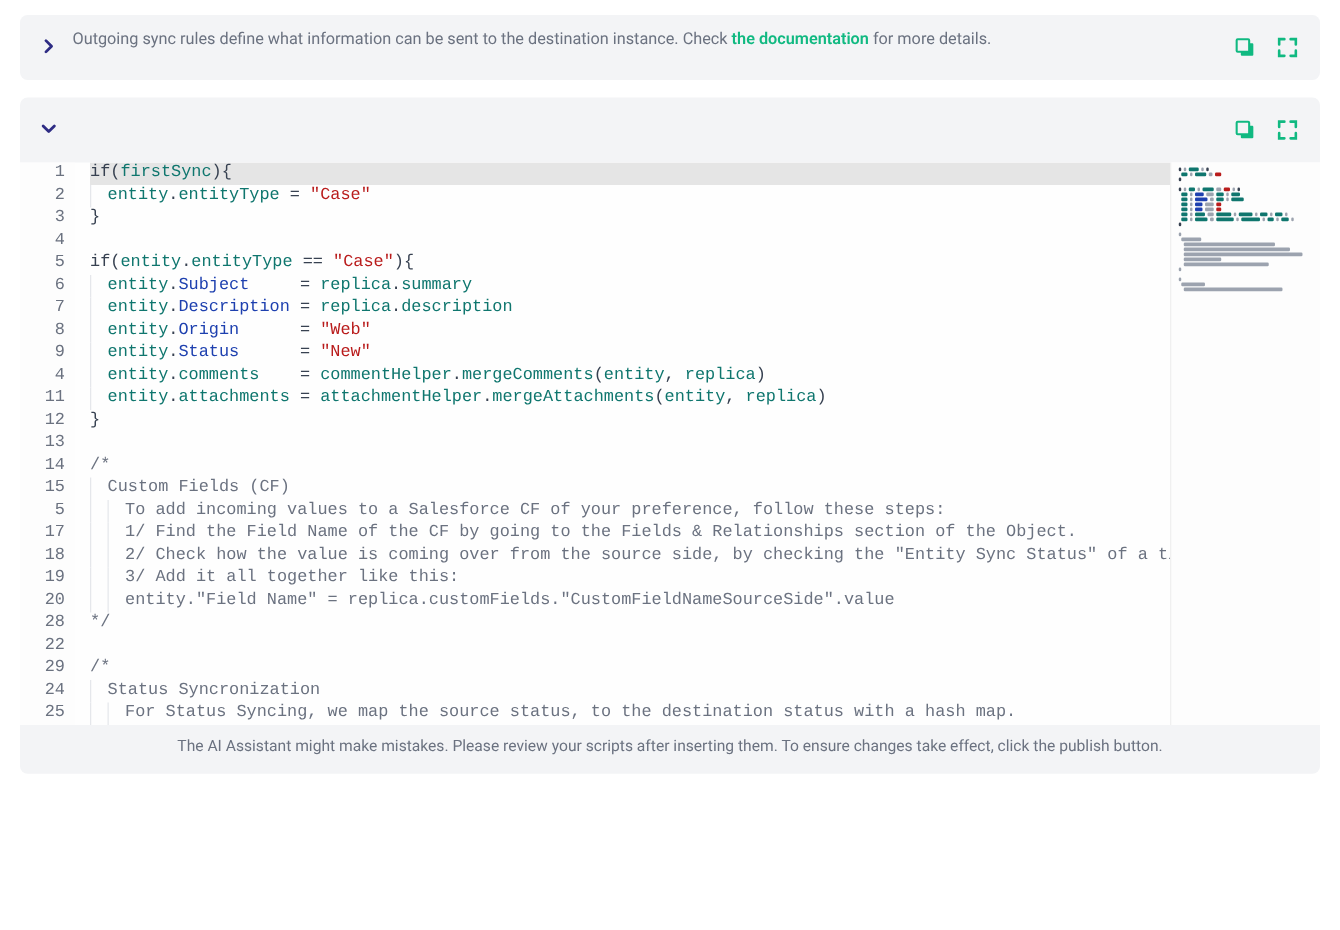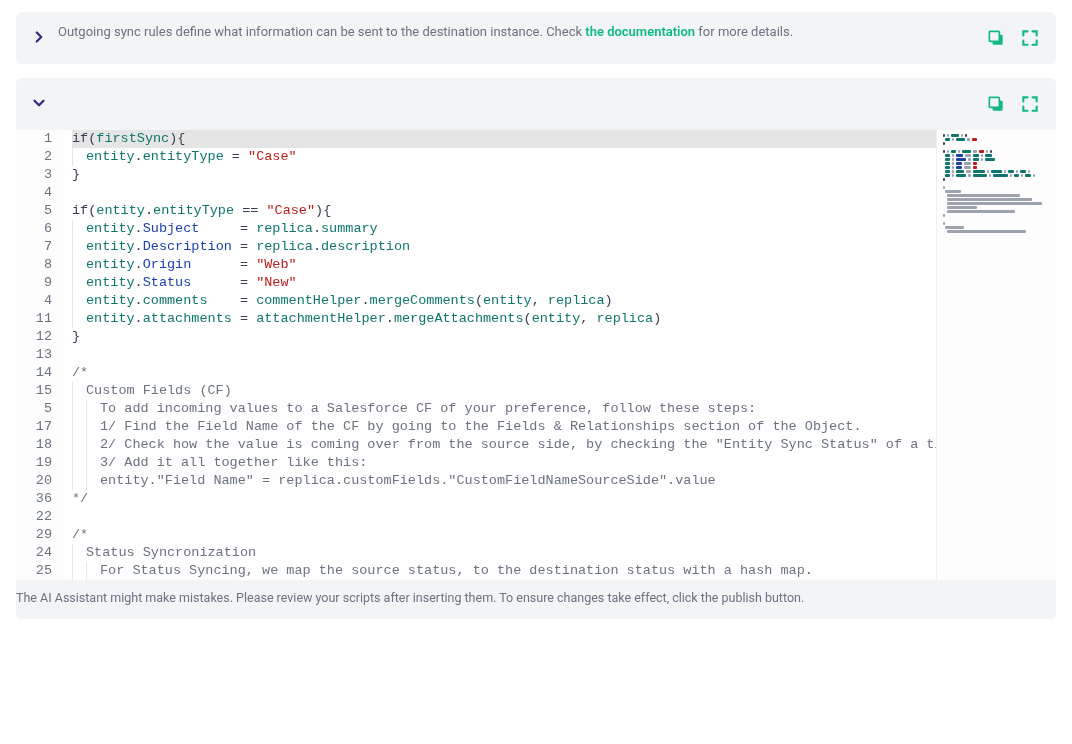--- a/index.html
+++ b/index.html
@@ -154,21 +154,21 @@
     background: transparent;
   }
   .ai-input::placeholder { color: #6b7280; }
   .send-icon {
     width: 22px;
     height: 22px;
     color: #9ca3af;
     cursor: pointer;
   }
   .ai-disclaimer {
-    text-align: left;
+    text-align: center;
     font-size: 12.5px;
     color: #6b7280;
     margin: 10px 0 14px 0;
   }
 </style>
 </head>
 <body>
 
 <div class="panel">
   <div class="panel-header">
@@ -228,21 +228,21 @@
           <div>11</div>
           <div>12</div>
           <div>13</div>
           <div>14</div>
           <div>15</div>
           <div>5</div>
           <div>17</div>
           <div>18</div>
           <div>19</div>
           <div>20</div>
-          <div>36</div>
+          <div>28</div>
           <div>22</div>
           <div>29</div>
           <div>24</div>
           <div>25</div>
         </div>
       <div class="code" id="code"><div class="code-line hl"><span class="tok-kw">if</span><span class="tok-op">(</span><span class="tok-id">firstSync</span><span class="tok-op">)</span><span class="tok-brace">{</span></div><div class="code-line"><span class="indent-guide"></span><span class="tok-id">entity</span><span class="tok-op">.</span><span class="tok-id">entityType</span><span class="tok-op"> = </span><span class="tok-str">"Case"</span></div><div class="code-line"><span class="tok-brace">}</span></div><div class="code-line"></div><div class="code-line"><span class="tok-kw">if</span><span class="tok-op">(</span><span class="tok-id">entity</span><span class="tok-op">.</span><span class="tok-id">entityType</span><span class="tok-op"> == </span><span class="tok-str">"Case"</span><span class="tok-op">)</span><span class="tok-brace">{</span></div><div class="code-line"><span class="indent-guide"></span><span class="tok-id">entity</span><span class="tok-op">.</span><span class="tok-id2">Subject</span><span class="tok-op">     = </span><span class="tok-id">replica</span><span class="tok-op">.</span><span class="tok-id">summary</span></div><div class="code-line"><span class="indent-guide"></span><span class="tok-id">entity</span><span class="tok-op">.</span><span class="tok-id2">Description</span><span class="tok-op"> = </span><span class="tok-id">replica</span><span class="tok-op">.</span><span class="tok-id">description</span></div><div class="code-line"><span class="indent-guide"></span><span class="tok-id">entity</span><span class="tok-op">.</span><span class="tok-id2">Origin</span><span class="tok-op">      = </span><span class="tok-str">"Web"</span></div><div class="code-line"><span class="indent-guide"></span><span class="tok-id">entity</span><span class="tok-op">.</span><span class="tok-id2">Status</span><span class="tok-op">      = </span><span class="tok-str">"New"</span></div><div class="code-line"><span class="indent-guide"></span><span class="tok-id">entity</span><span class="tok-op">.</span><span class="tok-id">comments</span><span class="tok-op">    = </span><span class="tok-id">commentHelper</span><span class="tok-op">.</span><span class="tok-id">mergeComments</span><span class="tok-op">(</span><span class="tok-id">entity</span><span class="tok-op">, </span><span class="tok-id">replica</span><span class="tok-op">)</span></div><div class="code-line"><span class="indent-guide"></span><span class="tok-id">entity</span><span class="tok-op">.</span><span class="tok-id">attachments</span><span class="tok-op"> = </span><span class="tok-id">attachmentHelper</span><span class="tok-op">.</span><span class="tok-id">mergeAttachments</span><span class="tok-op">(</span><span class="tok-id">entity</span><span class="tok-op">, </span><span class="tok-id">replica</span><span class="tok-op">)</span></div><div class="code-line"><span class="tok-brace">}</span></div><div class="code-line"></div><div class="code-line"><span class="tok-cmt">/*</span></div><div class="code-line"><span class="indent-guide"></span><span class="tok-cmt">Custom Fields (CF)</span></div><div class="code-line"><span class="indent-guide"></span><span class="indent-guide"></span><span class="tok-cmt">To add incoming values to a Salesforce CF of your preference, follow these steps:</span></div><div class="code-line"><span class="indent-guide"></span><span class="indent-guide"></span><span class="tok-cmt">1/ Find the Field Name of the CF by going to the Fields &amp; Relationships section of the Object.</span></div><div class="code-line"><span class="indent-guide"></span><span class="indent-guide"></span><span class="tok-cmt">2/ Check how the value is coming over from the source side, by checking the "Entity Sync Status" of a tick</span></div><div class="code-line"><span class="indent-guide"></span><span class="indent-guide"></span><span class="tok-cmt">3/ Add it all together like this:</span></div><div class="code-line"><span class="indent-guide"></span><span class="indent-guide"></span><span class="tok-cmt">entity."Field Name" = replica.customFields."CustomFieldNameSourceSide".value</span></div><div class="code-line"><span class="tok-cmt">*/</span></div><div class="code-line"></div><div class="code-line"><span class="tok-cmt">/*</span></div><div class="code-line"><span class="indent-guide"></span><span class="tok-cmt">Status Syncronization</span></div><div class="code-line"><span class="indent-guide"></span><span class="indent-guide"></span><span class="tok-cmt">For Status Syncing, we map the source status, to the destination status with a hash map.</span></div></div>
     </div>
     <div class="minimap" id="minimap">
         <div class="minimap-line">
           <div class="ml-seg" style="background: rgb(55, 65, 81); width: 2px;"></div>

